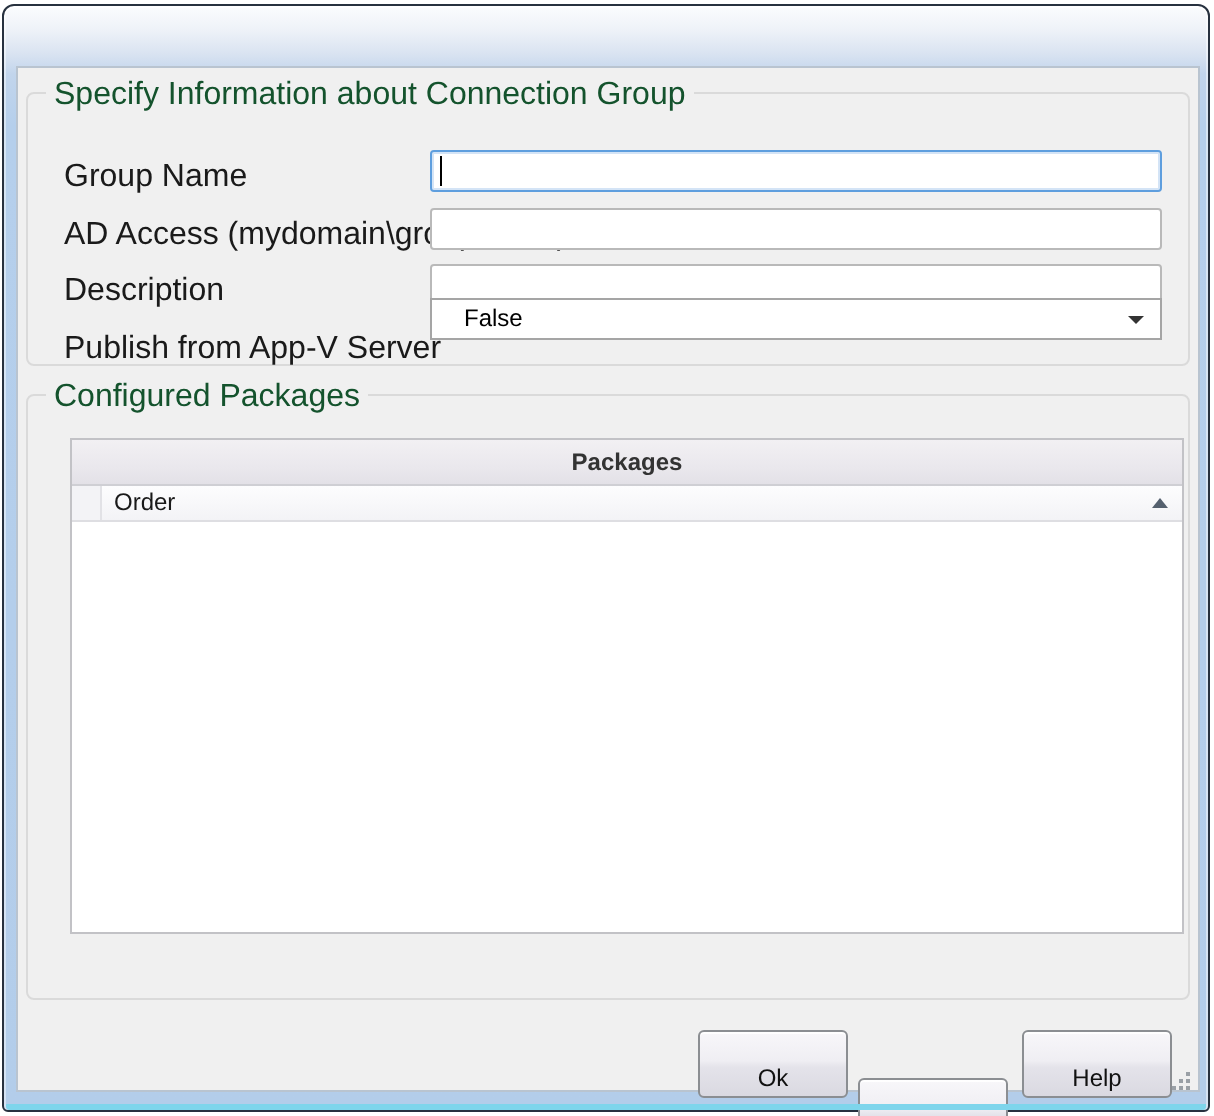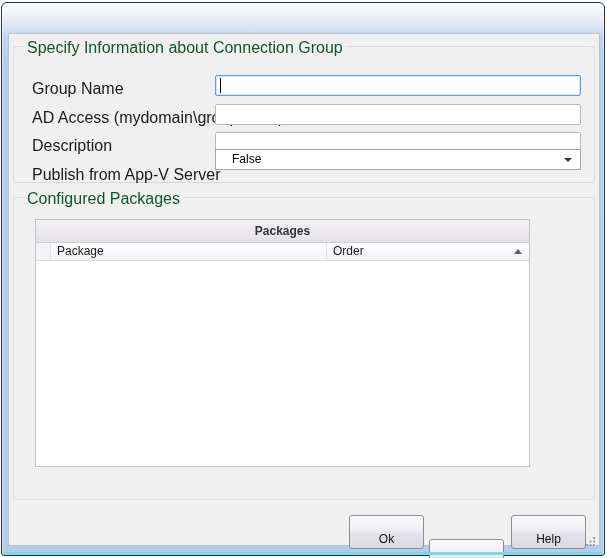--- a/index.html
+++ b/index.html
@@ -65,21 +65,21 @@
     background: #ffffff; border: 1px solid #a5a5a5;
     font-size: 12px; color: #000; line-height: 19px; padding-left: 16px;
     cursor: default;
   }
   .combo-arrow {
     position: absolute; right: 8px; top: 8px; width: 0; height: 0;
     border-left: 4px solid transparent; border-right: 4px solid transparent;
     border-top: 4px solid #333;
   }
   .pkg-table {
-    position: absolute; left: 21px; top: 21px; width: 495px; height: 248px;
+    position: absolute; left: 21px; top: 21px; width: 557px; height: 248px;
     border: 1px solid #c2c2c6; background: #ffffff;
     display: flex; flex-direction: column;
   }
   .tbl-title {
     height: 23px; line-height: 23px; text-align: center;
     font-size: 12px; font-weight: bold; color: #333;
     background: linear-gradient(180deg, #f2f0f3 0%, #eae8ed 60%, #e3e1e7 100%);
     border-bottom: 1px solid #cfcfd4;
   }
   .tbl-colrow {
@@ -139,21 +139,20 @@
       </div>
     </div>
 
     <div class="groupbox gb-packages">
       <span class="gb-legend">Configured Packages</span>
 
       <div class="pkg-table">
         <div class="tbl-title">Packages</div>
         <div class="tbl-colrow">
           <div class="rowsel"></div>
-          <div class="col col-package">Package</div>
           <div class="col col-order">
             <span>Order</span>
             <span class="sort-arrow"></span>
           </div>
         </div>
         <div class="tbl-body"></div>
       </div>
 
     </div>
 

